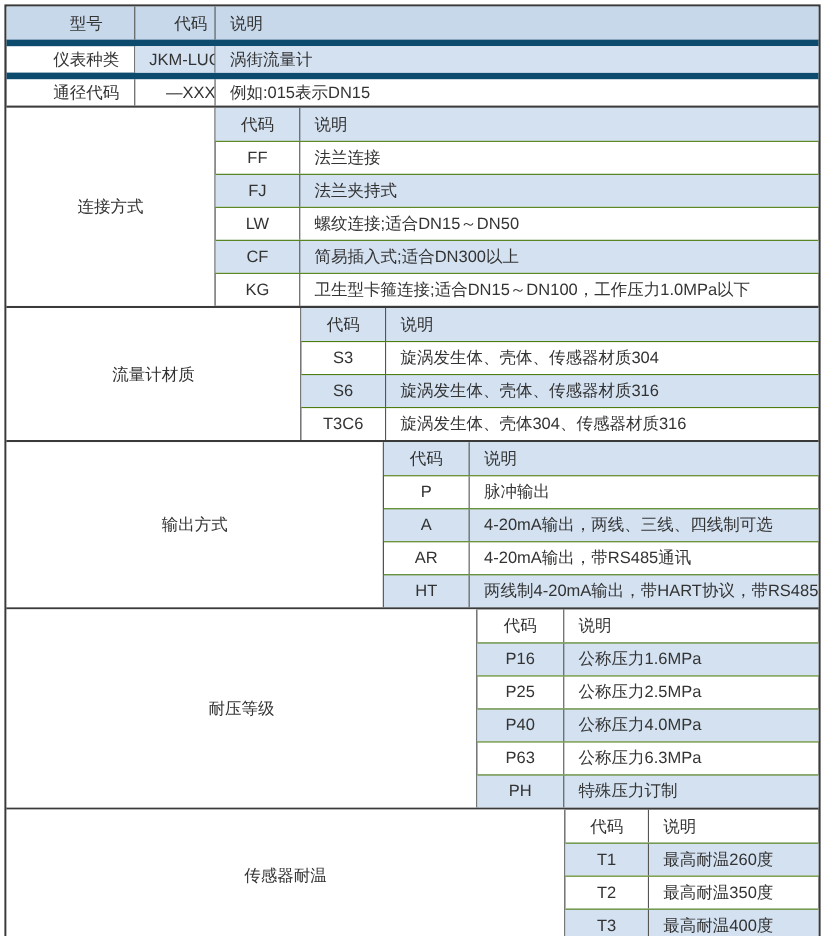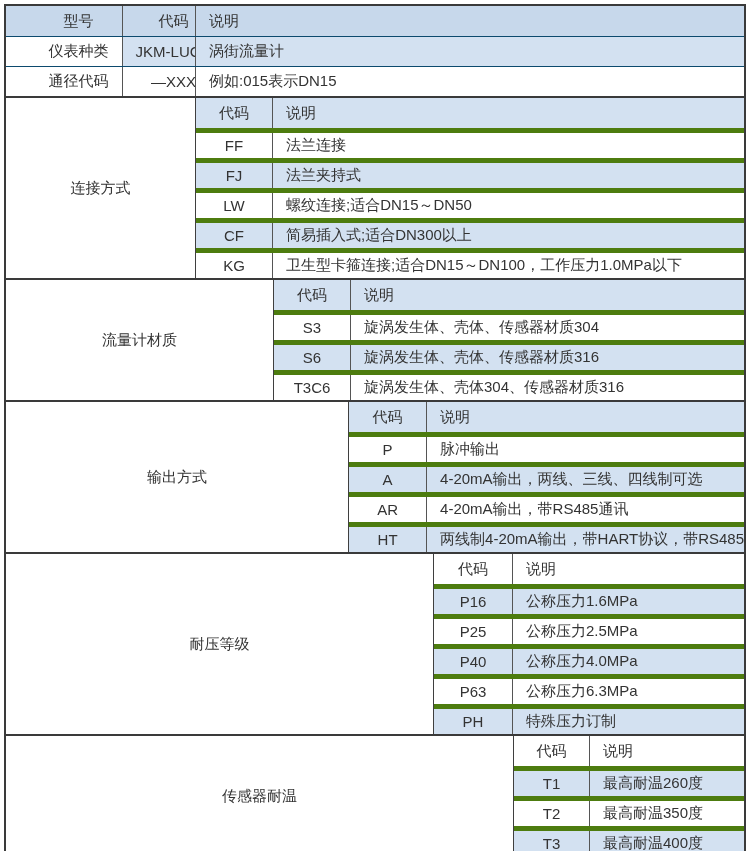--- a/index.html
+++ b/index.html
@@ -8,32 +8,32 @@
     font-family:"Liberation Sans","DejaVu Sans",sans-serif;
     font-size:15px;color:#333333;
     -webkit-font-smoothing:antialiased;
   }
   .table{
     position:absolute;left:4px;top:4px;width:742px;
     border:2px solid #3a3a3a;background:#ffffff;box-sizing:border-box;
   }
   
   .row{display:flex;height:30px;box-sizing:border-box;}
-  .table > .row:not(:first-child){border-top:1px solid #0c4a6e;}
+  .table > .row:not(:first-child){border-top:6px solid #0c4a6e;}
   .cell{display:flex;align-items:center;justify-content:center;box-sizing:border-box;overflow:hidden;white-space:nowrap;padding-left:29px;}
   .c1{width:117px;border-right:1px solid #555555;}
   .c2{width:73px;border-right:1px solid #555555;}
   .c3{flex:1;}
   .desc{justify-content:flex-start;padding-left:13px;}
   
   .section{display:flex;border-top:2px solid #3a3a3a;}
   .label-cell{display:flex;align-items:center;justify-content:center;border-right:1px solid #3f3f3f;box-sizing:border-box;background:#ffffff;}
   .subtable{flex:1;display:flex;flex-direction:column;}
   .subrow{display:flex;height:30px;box-sizing:border-box;}
-  .subrow:not(:first-child){border-top:5px solid #4d7c0f;}
+  .subrow:not(:first-child){border-top:1px solid #4d7c0f;}
   .code-cell{display:flex;align-items:center;justify-content:center;border-right:1px solid #555555;box-sizing:border-box;white-space:nowrap;}
   .desc-cell{flex:1;display:flex;align-items:center;padding-left:13px;overflow:hidden;white-space:nowrap;}
   
   .s1 .label-cell{width:190px}.s1 .code-cell{width:77px}
   .s2 .label-cell{width:268px}.s2 .code-cell{width:77px}
   .s3 .label-cell{width:348px}.s3 .code-cell{width:78px}
   .s4 .label-cell{width:428px}.s4 .code-cell{width:79px}
   .s5 .label-cell{width:508px}.s5 .code-cell{width:76px}
   
   .hdr{background:#c7d8eb;}

